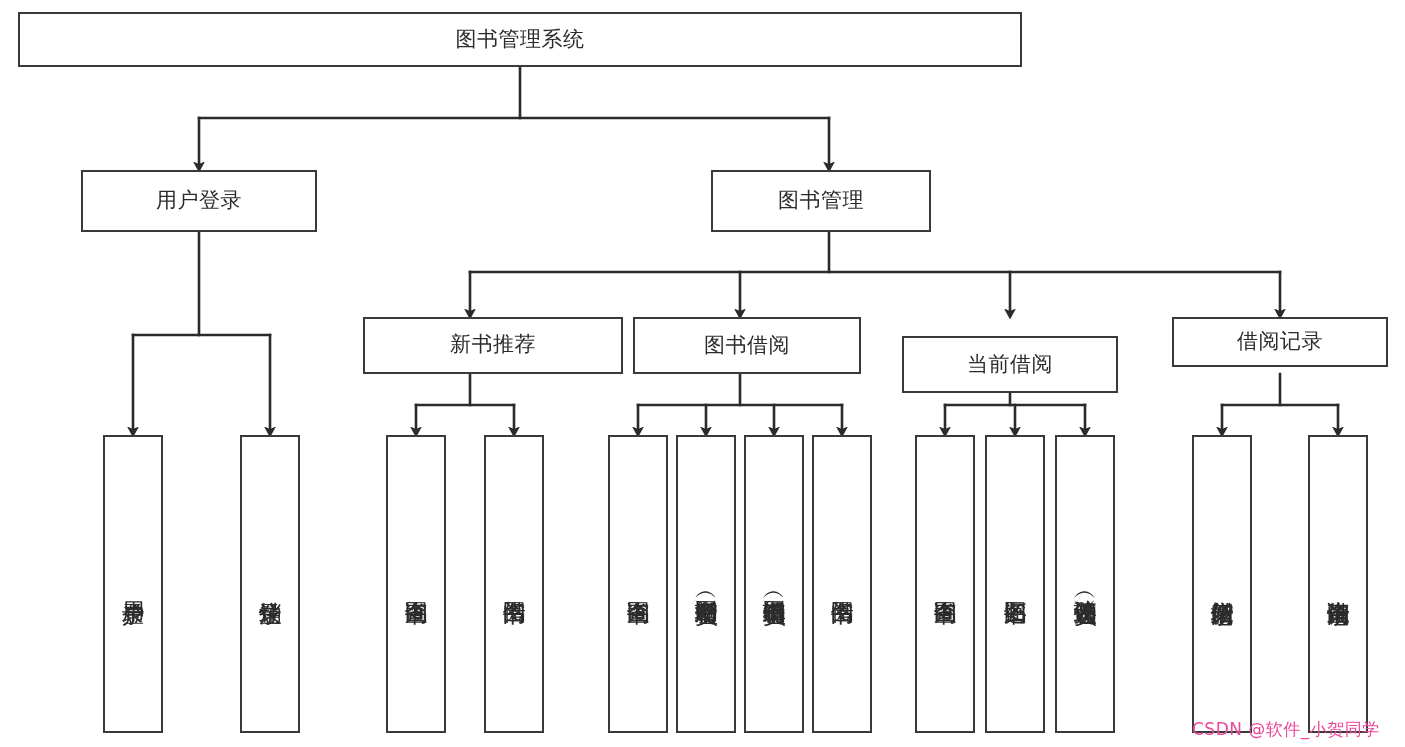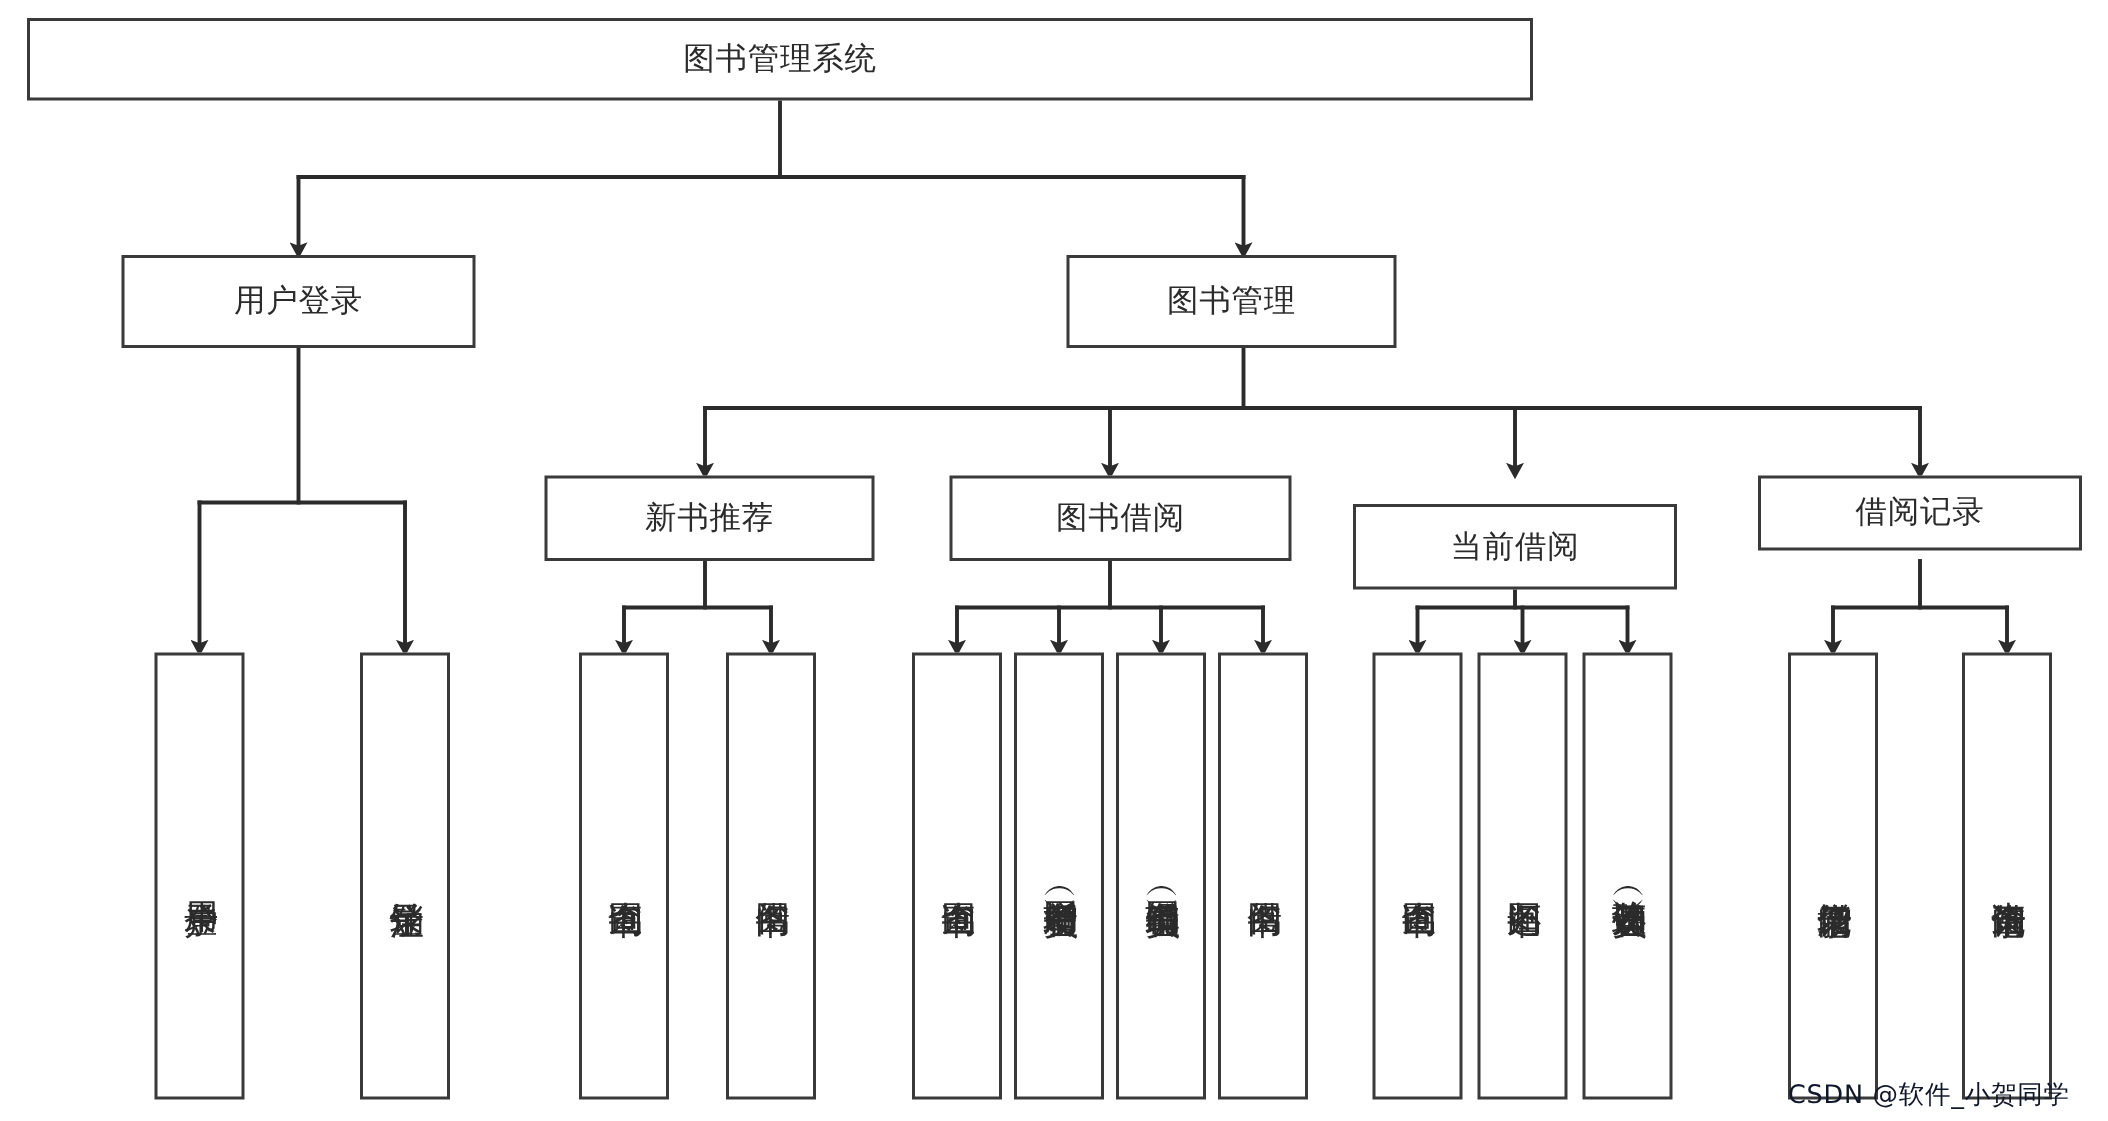--- a/index.html
+++ b/index.html
@@ -52,21 +52,21 @@
     padding: 6px 0;
   }
   .node-v span {
     writing-mode: vertical-rl;
     text-orientation: upright;
     display: block;
   }
   .watermark {
     position: absolute;
     font-size: 17px;
-    color: #0f172a;
+    color: #ec4899;
     white-space: nowrap;
     letter-spacing: 0.5px;
     user-select: none;
   }
 </style>
 </head>
 <body>
 
 <div id="diagram-root">
 
@@ -126,21 +126,21 @@
     <span>图书管理系统</span>
   </div>
 
   <div class="node node-h" style="left:81px; top:170px; width:236px; height:62px;">
     <span>用户登录</span>
   </div>
   <div class="node node-h" style="left:711px; top:170px; width:220px; height:62px;">
     <span>图书管理</span>
   </div>
 
-  <div class="node node-h" style="left:363px; top:317px; width:220px; height:57px;">
+  <div class="node node-h" style="left:363px; top:317px; width:260px; height:57px;font-family:Liberation Mono, monospace;">
     <span>新书推荐</span>
   </div>
   <div class="node node-h" style="left:633px; top:317px; width:228px; height:57px;">
     <span>图书借阅</span>
   </div>
   <div class="node node-h" style="left:902px; top:336px; width:216px; height:57px;">
     <span>当前借阅</span>
   </div>
   <div class="node node-h" style="left:1172px; top:317px; width:216px; height:50px;">
     <span>借阅记录</span>

